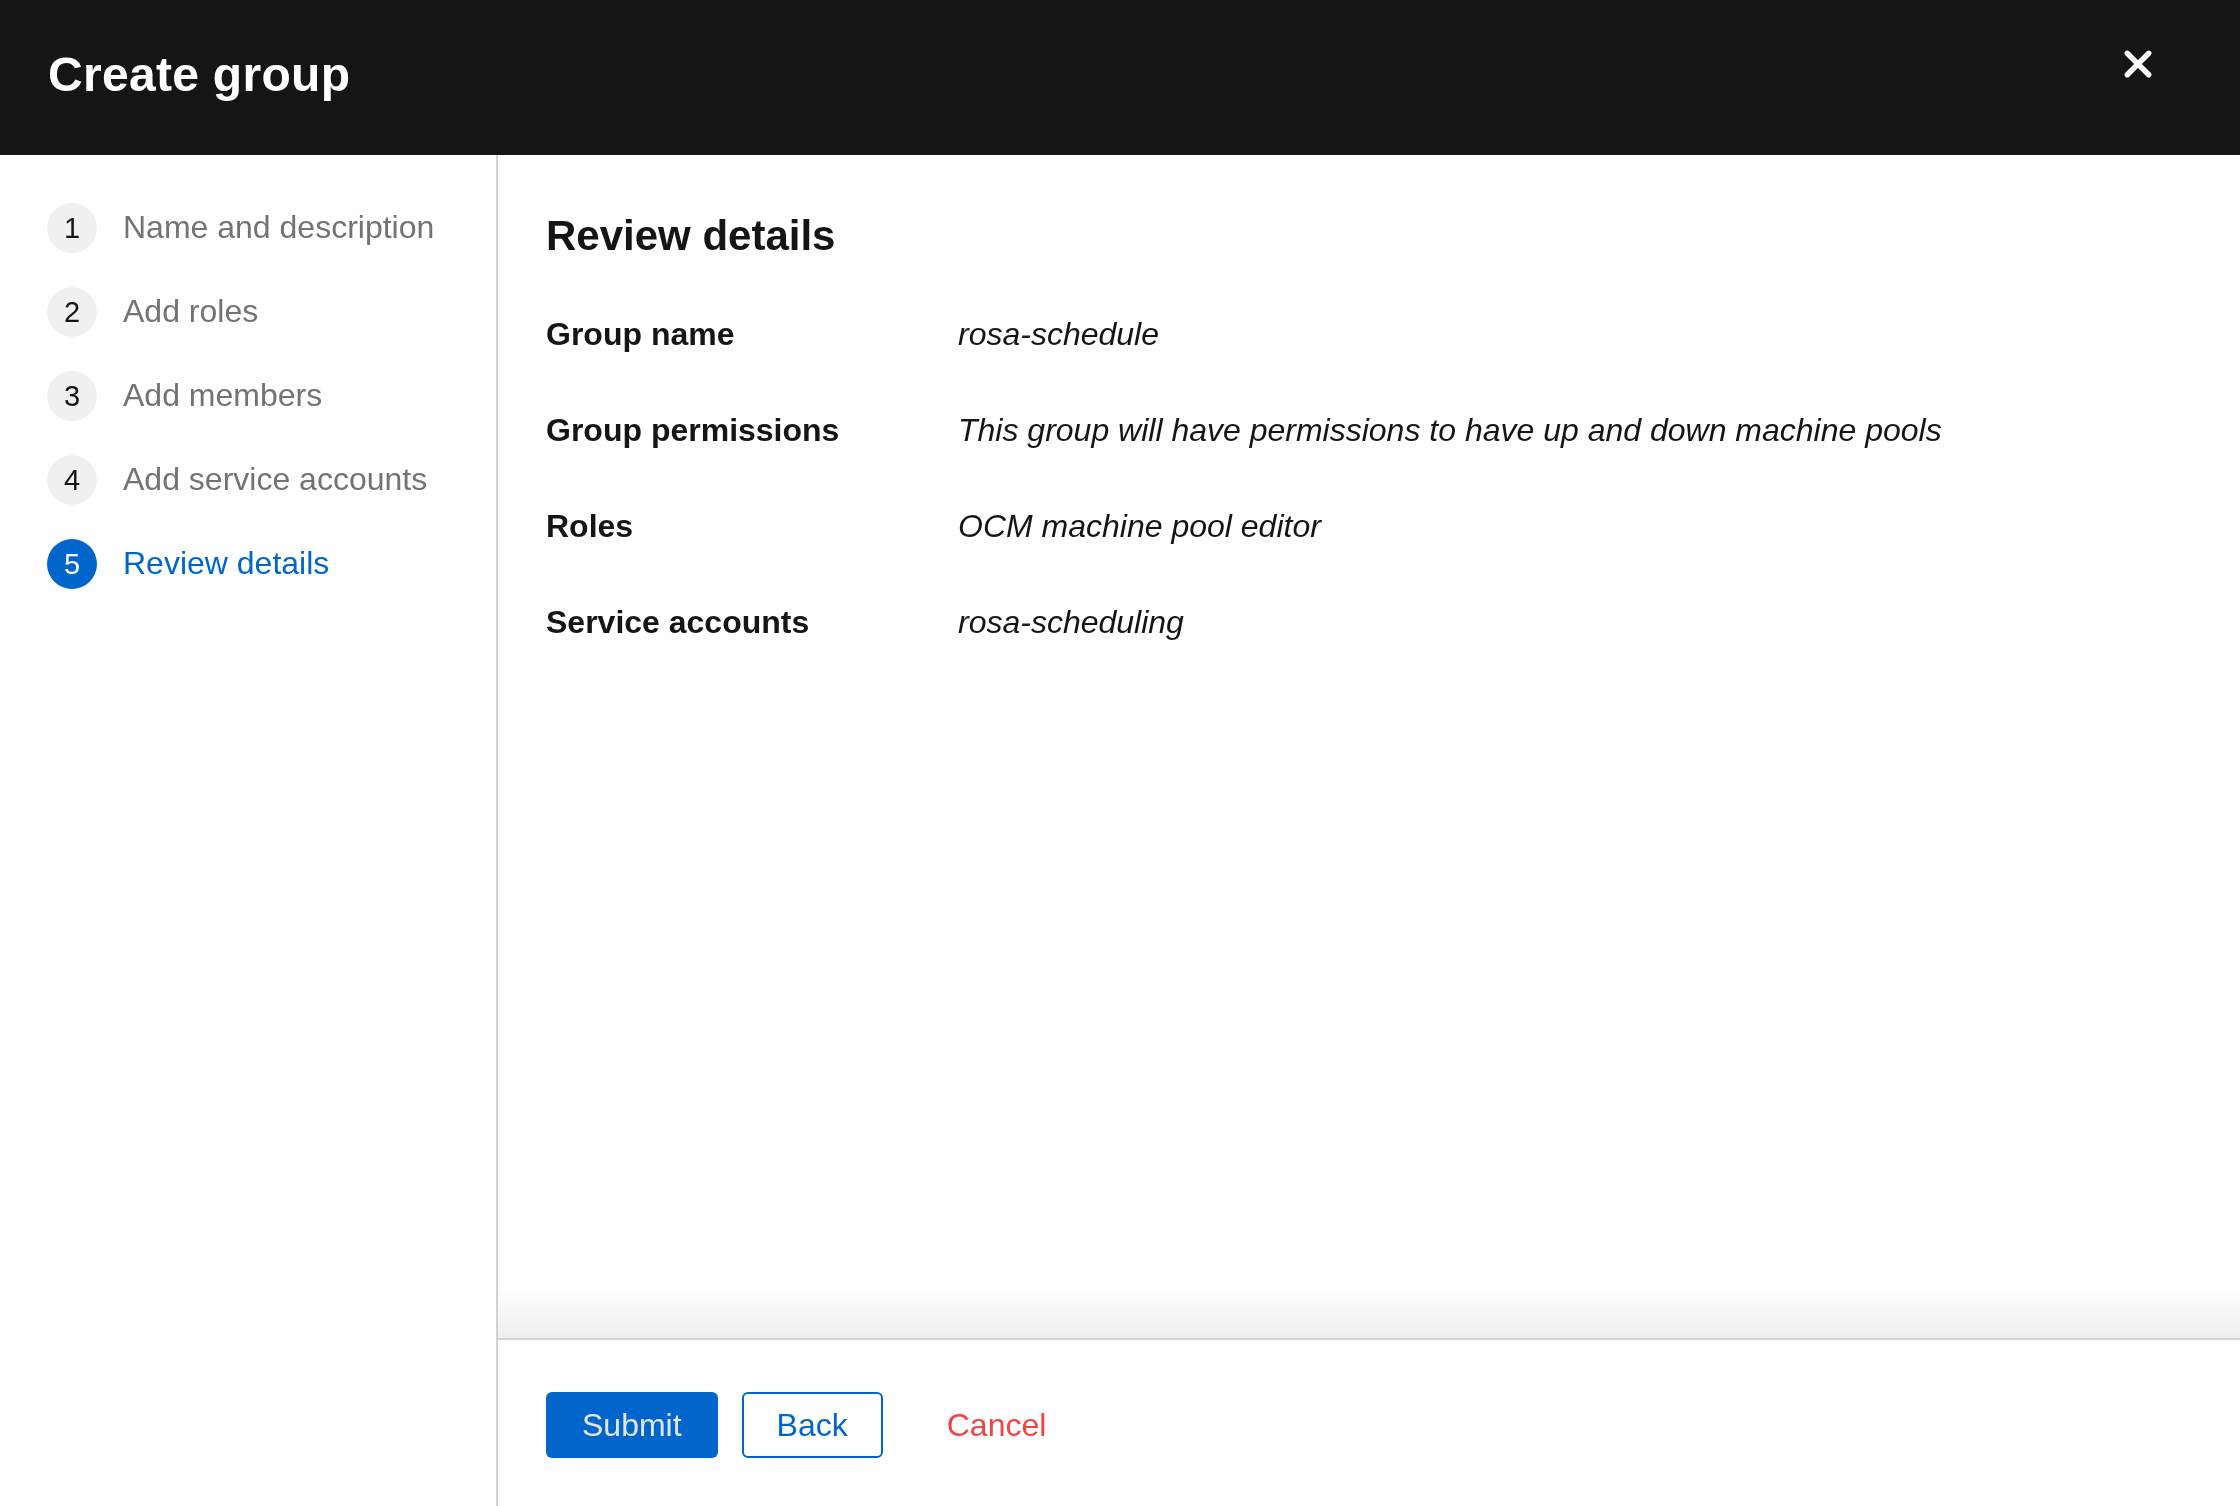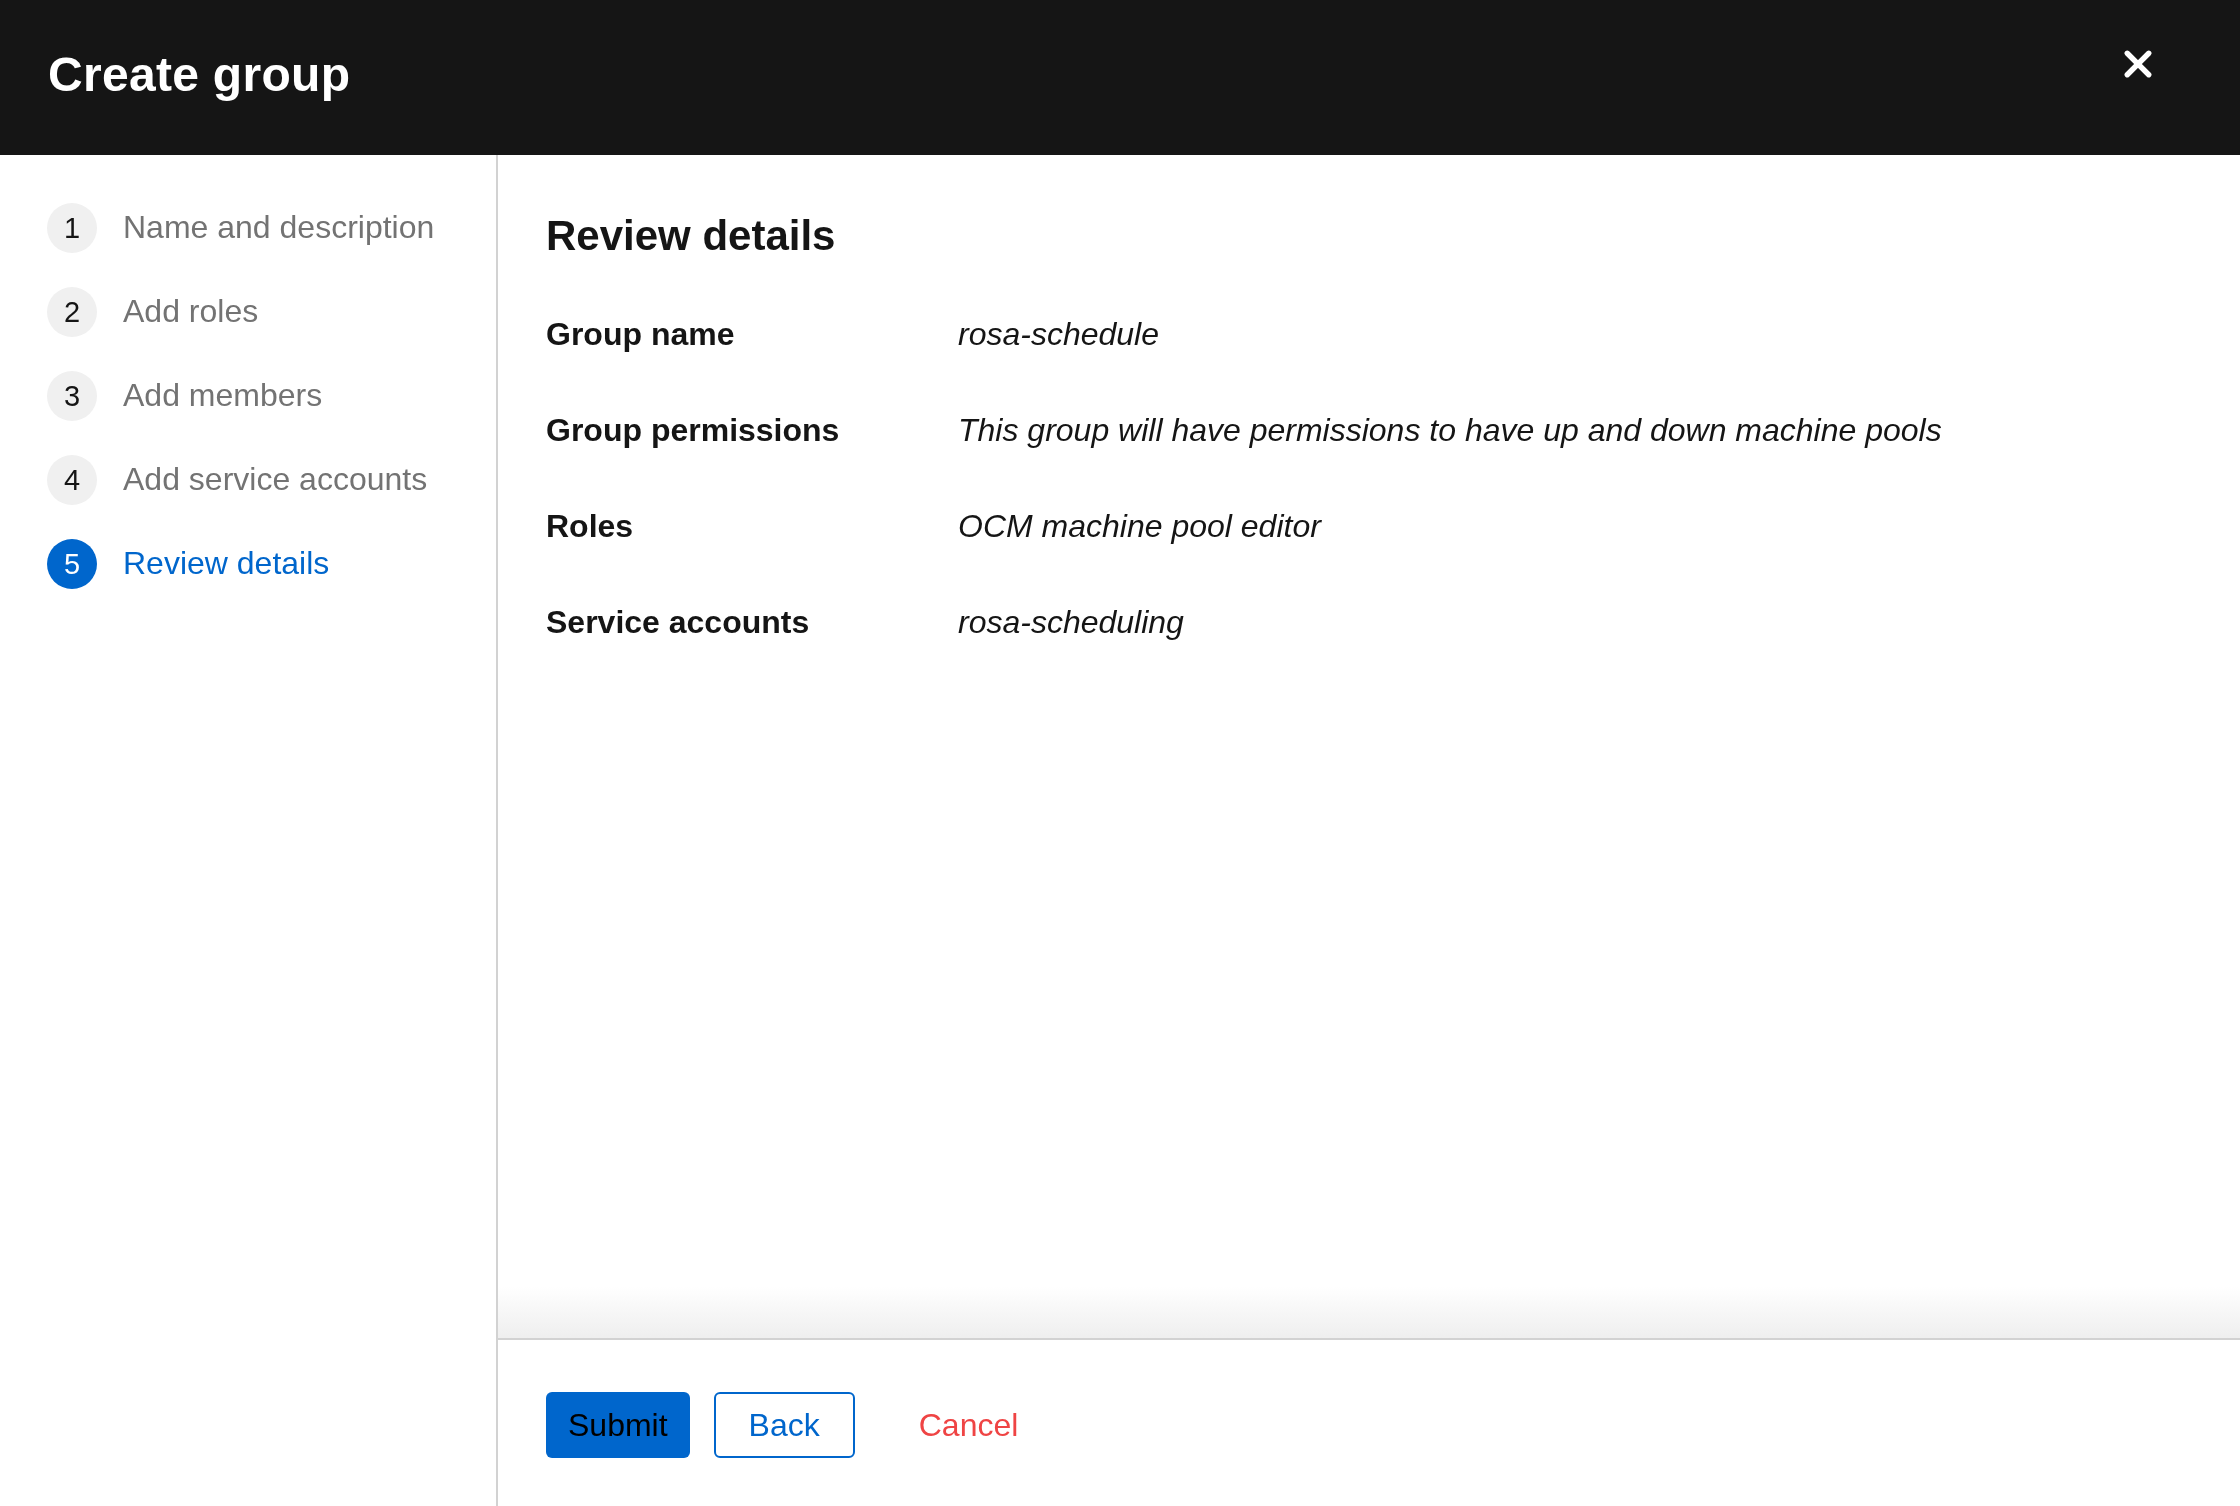--- a/index.html
+++ b/index.html
@@ -90,21 +90,21 @@
     display:flex; align-items:flex-start;
     padding:52px 0 0 48px;
     background:#fff;
   }
   .btn {
     font-family:inherit; font-size:32px; line-height:1;
     height:66px; border-radius:6px;
     display:inline-flex; align-items:center; justify-content:center;
     cursor:pointer;
   }
-  .btn-primary   { background:#0066cc; color:#000000; border:none; padding:0 22px; }
+  .btn-primary   { background:#0066cc; color:#e5e5e5; border:none; padding:0 36px; }
   .btn-secondary { background:#fff; color:#0066cc; border:2px solid #0066cc; padding:0 33px; margin-left:24px; }
   .btn-link      { background:none; border:none; color:#ef4444; padding:0; margin-left:64px; height:66px; }
 </style>
 </head>
 <body>
 
 <div class="modal">
 
   <div class="header">
     <div class="header-title">Create group</div>

